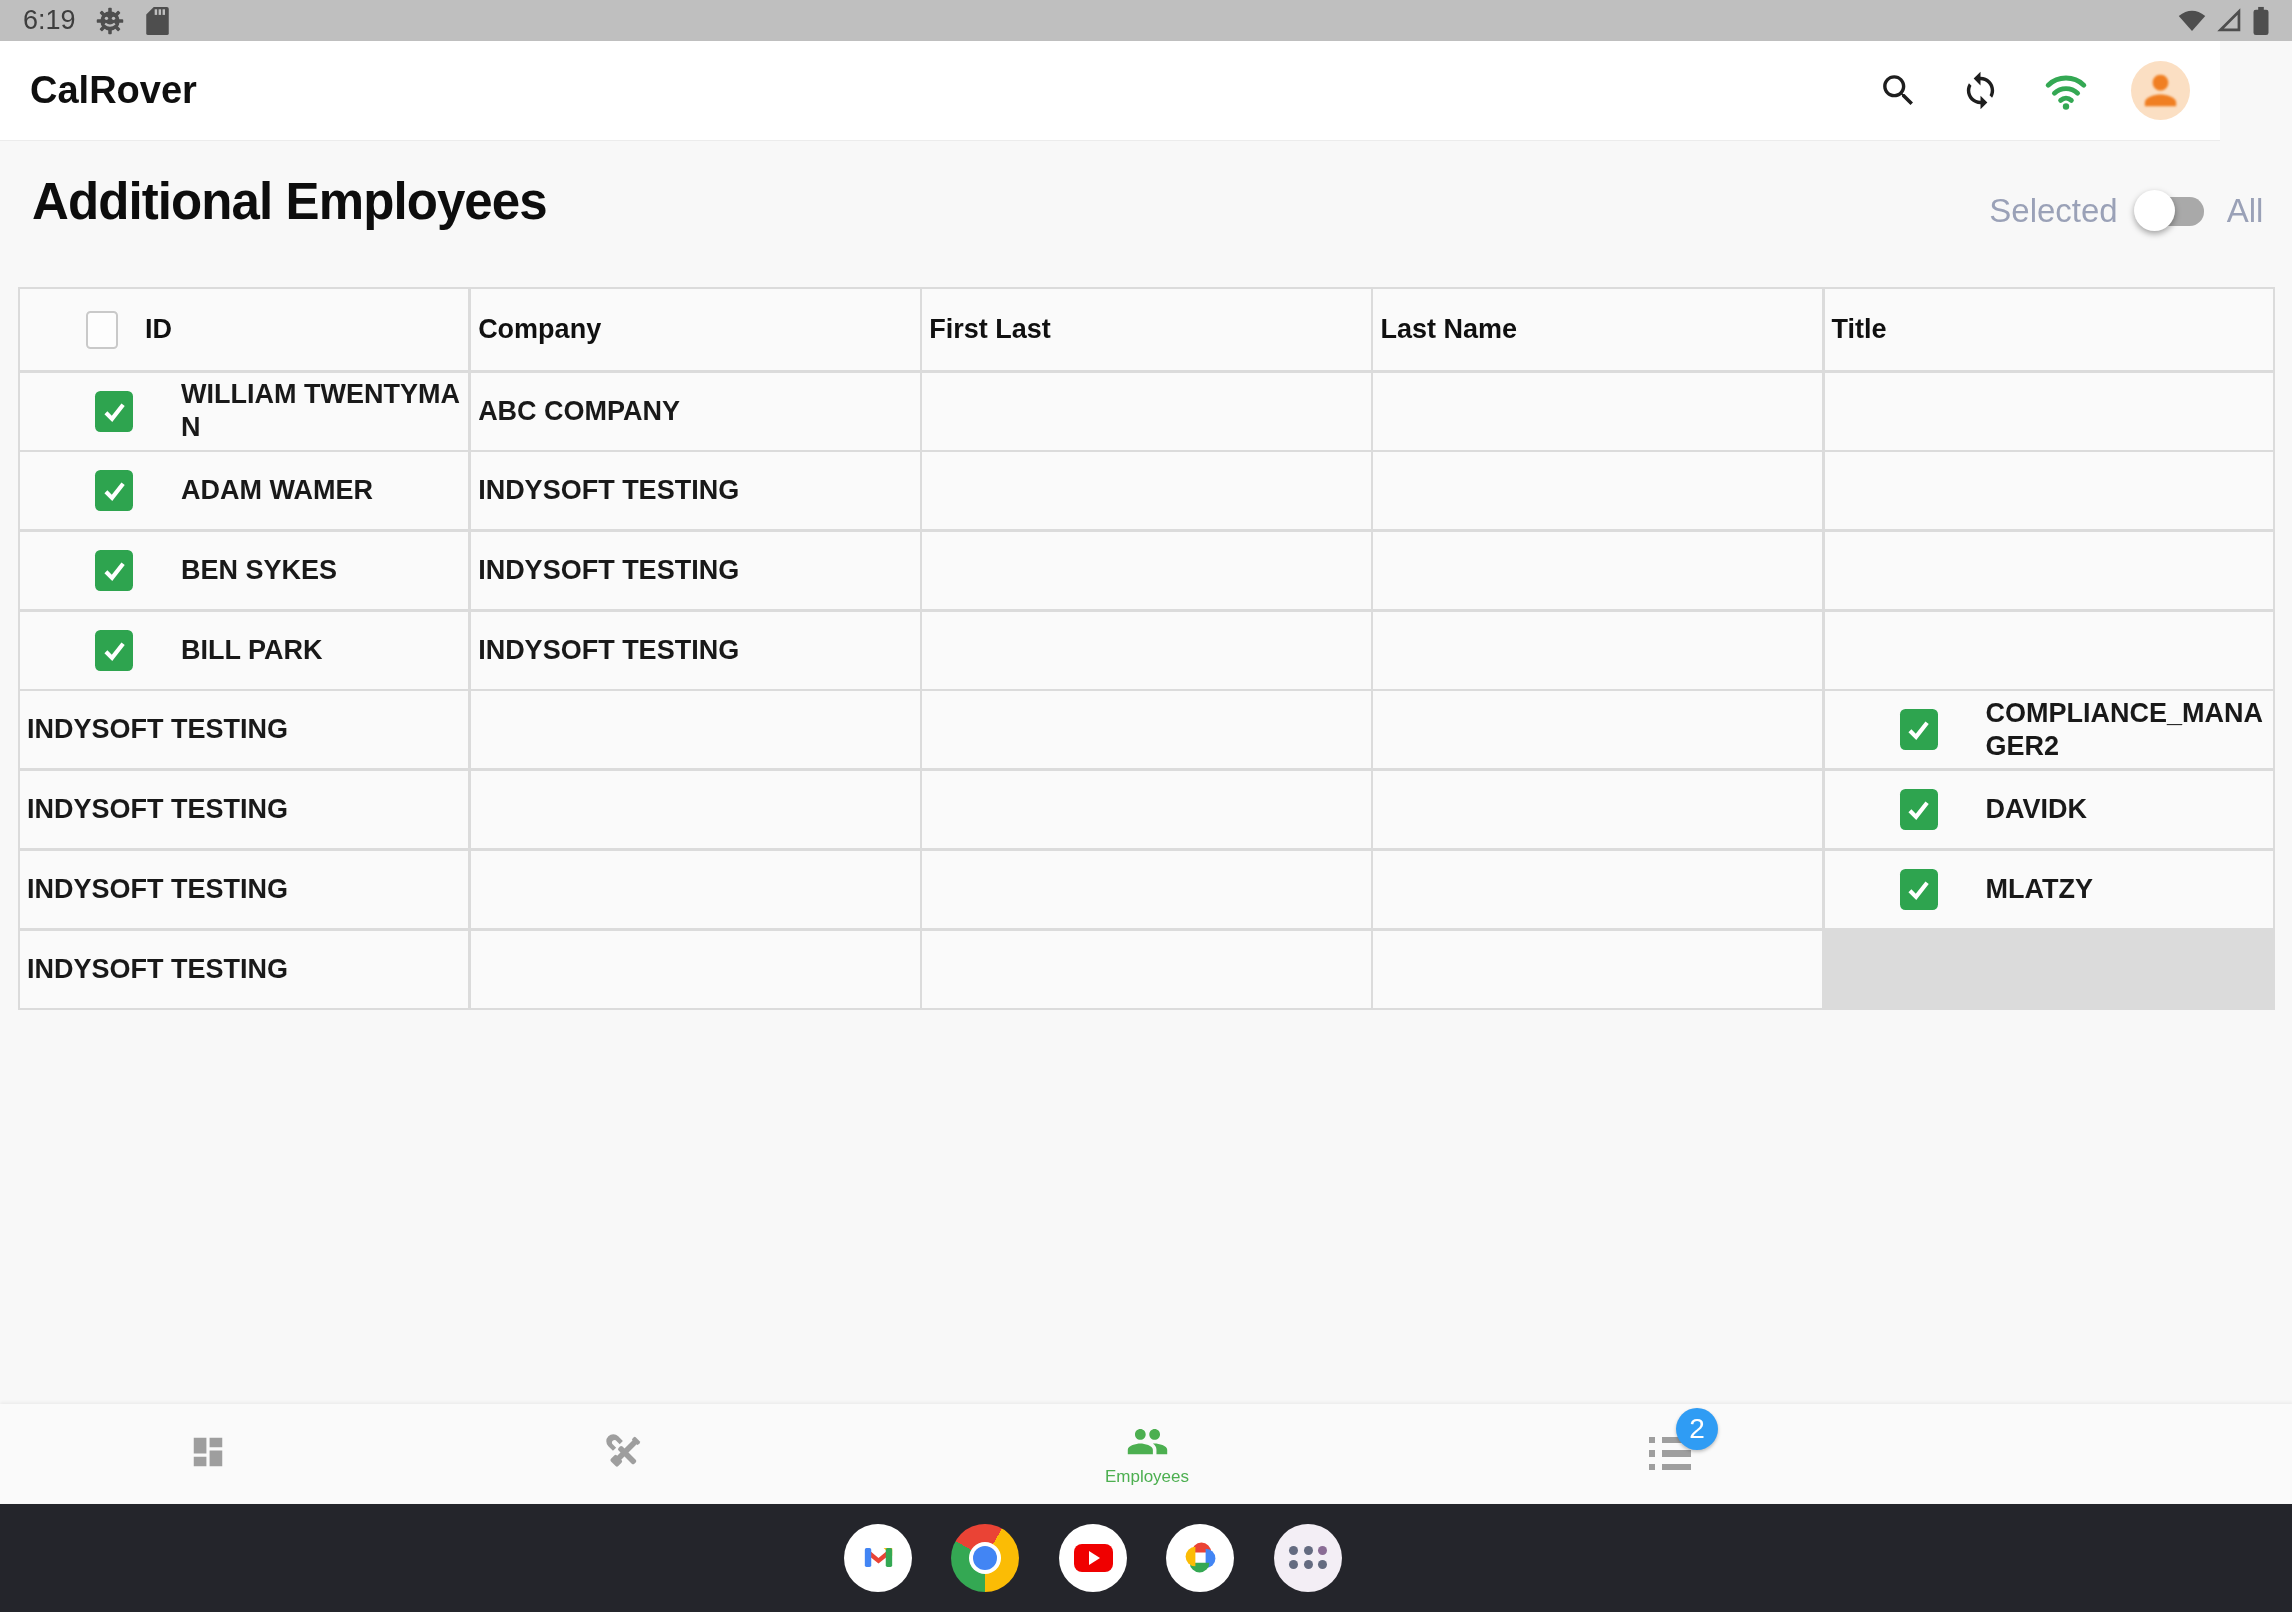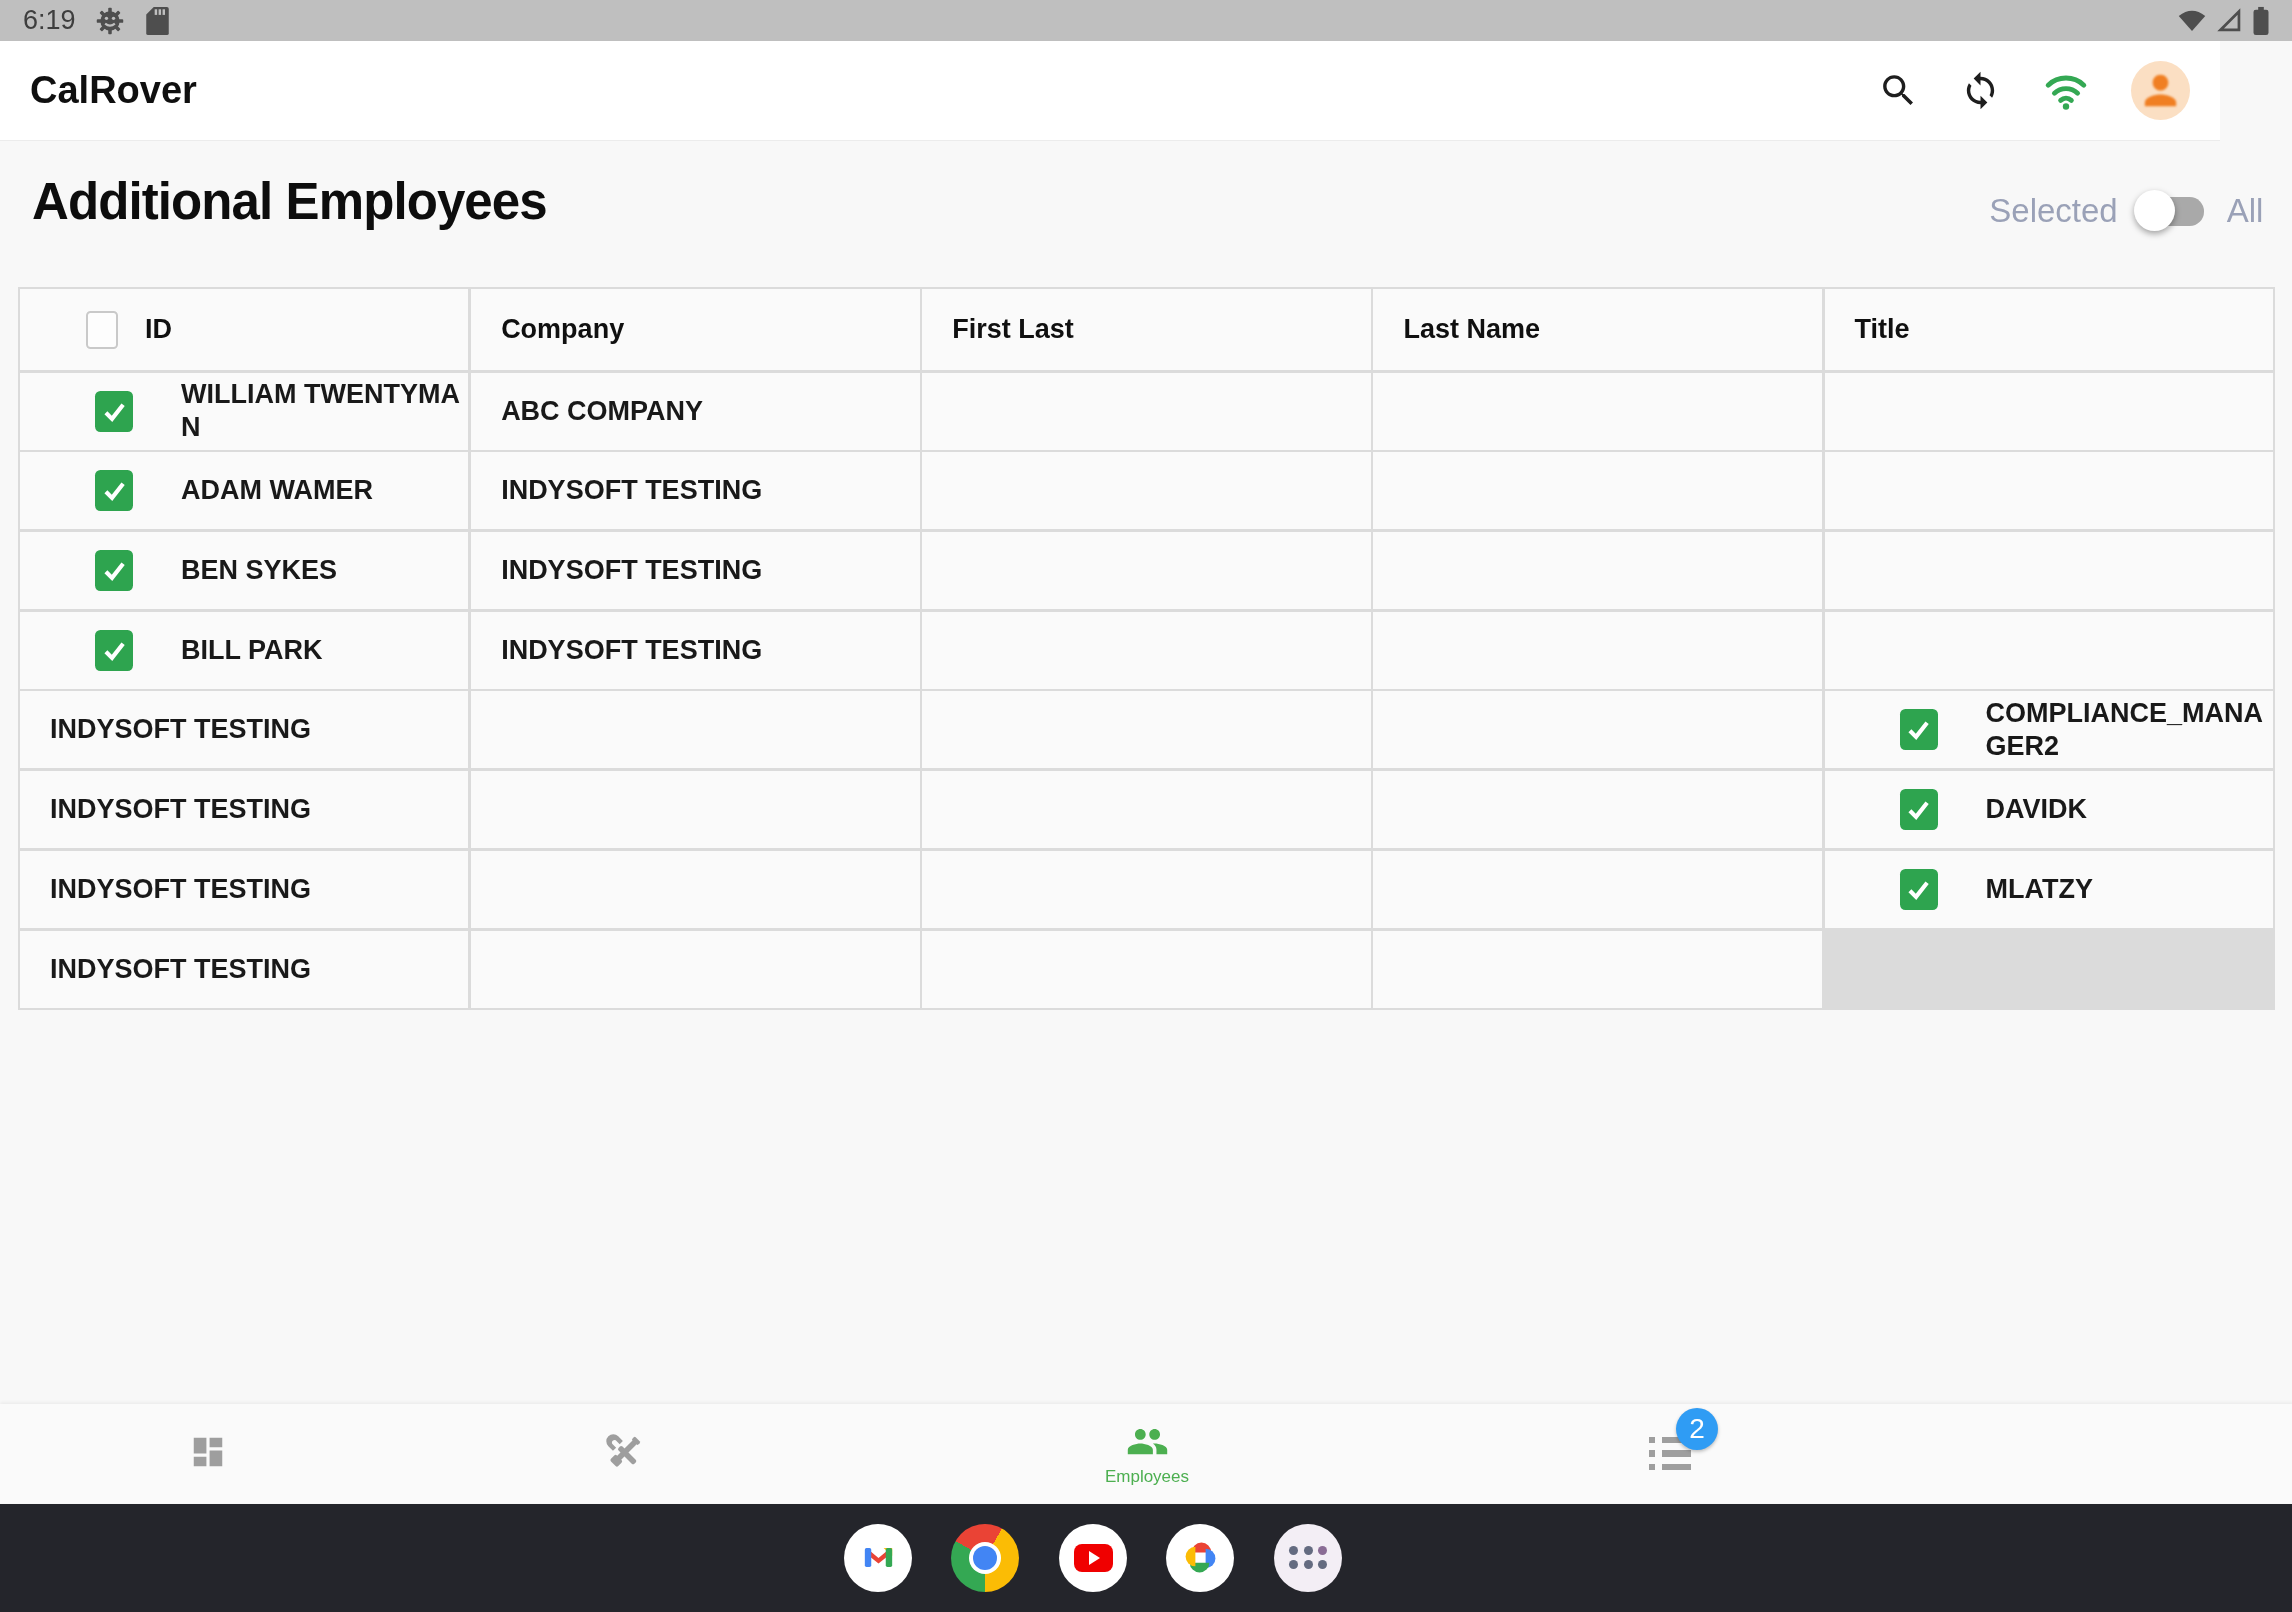--- a/index.html
+++ b/index.html
@@ -31,21 +31,21 @@
     color:var(--toggle-label,#9AA1B7);font-size:33px;}
   .switch{position:relative;width:63px;height:29px;background:#A9A9A9;border-radius:14.3px;}
   .switch .thumb{position:absolute;left:-6.3px;top:-6.3px;width:41px;height:41px;border-radius:50%;
     background:#FFFFFF;box-shadow:0 2.7px 6.3px rgba(0,0,0,.35);}
 
   
   .emp-table{position:absolute;left:18px;top:287px;width:2257px;box-sizing:border-box;
     border:2.7px solid var(--table-border,#DBDBDB);background:var(--table-border,#DBDBDB);
     display:grid;grid-template-columns:repeat(5,1fr);gap:2.7px;}
   .cell{background:var(--cell-bg,#FAFAFA);display:flex;align-items:center;box-sizing:border-box;
-    padding-left:30px;overflow:hidden;}
+    padding-left:7px;overflow:hidden;}
   .hcell{height:81px;}
   .bcell{height:77px;}
   .hcell.first{padding-left:66px;gap:27px;}
   .bcell.first{padding-left:75px;gap:48px;}
   .header-label{font-size:27px;font-weight:bold;color:#101010;}
   .cell-text{font-size:27px;font-weight:bold;color:#191919;}
   .id-text{max-width:296px;word-break:break-all;line-height:33px;}
   .select-all{width:32px;height:38px;border:2.7px solid #C9C9C9;border-radius:4.5px;
     background:#FDFDFD;box-sizing:border-box;flex:none;}
   .check{width:38px;height:41px;border-radius:5.4px;background:var(--checkbox-green,#2EA44F);

